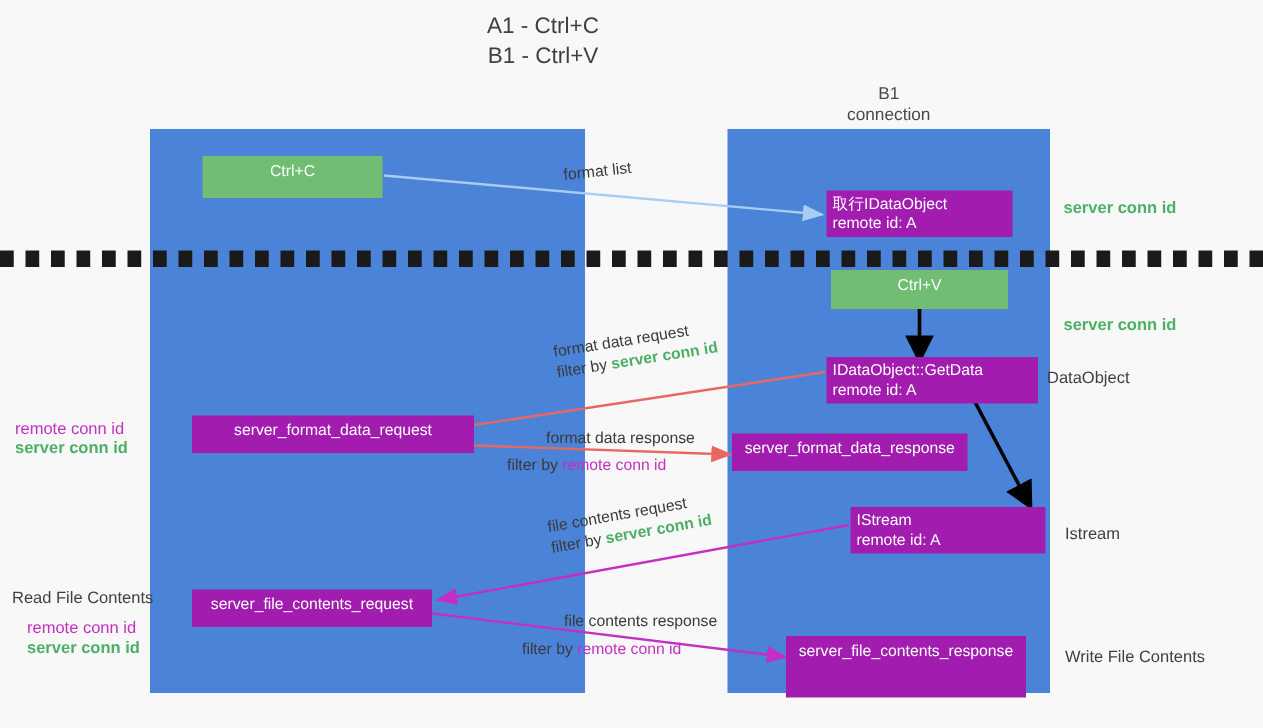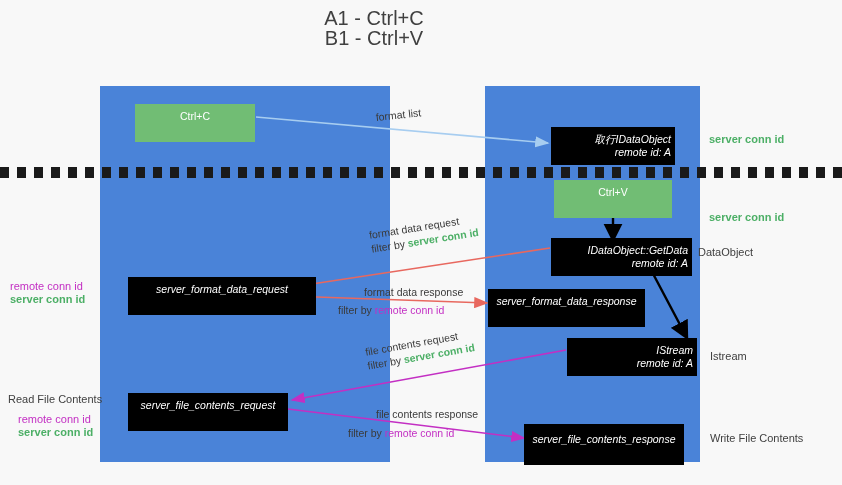--- a/index.html
+++ b/index.html
@@ -6,22 +6,22 @@
   body{
     width:842px;height:485px;
     background:#f8f8f8;
     font-family:"Liberation Sans","DejaVu Sans",sans-serif;
     overflow:hidden;
     position:relative;
   }
   #stage{position:absolute;left:0;top:0;width:842px;height:485px;}
 
   .title{
-    position:absolute;left:12px;top:8px;width:724px;
-    text-align:center;color:#404040;font-size:20px;line-height:20px;
+    position:absolute;left:0;top:8px;width:724px;
+    text-align:center;color:#404040;font-size:15px;line-height:20px;
   }
 
   .col{
     position:absolute;background:#4a83d8;
   }
   #col-a1{left:100px;top:86px;width:290px;height:376px;}
   #col-b1{left:485px;top:86px;width:215px;height:376px;}
 
   .colhead{
     position:absolute;text-align:center;color:#484848;font-size:11.5px;line-height:14px;
@@ -29,26 +29,26 @@
   #head-a1{left:100px;top:56px;width:290px;}
   #head-b1{left:485px;top:56px;width:215px;}
 
   .dashed{
     position:absolute;left:0;top:166px;width:842px;height:12px;
     background-image:repeating-linear-gradient(to right,#1a1a1a 0px,#1a1a1a 9px,rgba(0,0,0,0) 9px,rgba(0,0,0,0) 17px);
     background-size:17px 11px;background-repeat:repeat-x;background-position:0 1px;
   }
 
   .node{
-    position:absolute;display:flex;align-items:flex-end;justify-content:center;
+    position:absolute;display:flex;align-items:flex-start;justify-content:center;
     text-align:center;color:#ffffff;font-size:10.5px;line-height:13px;
-    box-sizing:border-box;padding:19px 4px;
+    box-sizing:border-box;padding:4px 4px;
   }
   .green{background:#71bd74;}
-  .orange{background:#000000;font-style:italic;}
+  .orange{background:#a21caf;}
 
   .sidelabel{
     position:absolute;font-size:11px;line-height:14px;color:#404040;
   }
   .green-t{color:#4caf66;font-weight:bold;}
   .magenta-t{color:#c32fc3;font-weight:normal;}
 
   .edgelabel{
     position:absolute;font-size:10.5px;line-height:14px;color:#3a3a3a;white-space:nowrap;
   }
@@ -61,20 +61,24 @@
 </head>
 <body>
 
 <div id="stage">
 
   <div class="title">
     <div>A1 - Ctrl+C</div>
     <div>B1 - Ctrl+V</div>
   </div>
 
+  <div class="colhead" id="head-b1">
+    <div>B1</div>
+    <div>connection</div>
+  </div>
 
   <div class="col" id="col-a1"></div>
   <div class="col" id="col-b1"></div>
 
   <svg class="wires" viewBox="0 0 842 485">
     <defs>
       <marker id="ah-blue" markerWidth="9" markerHeight="7" refX="8" refY="3.5" orient="auto">
         <polygon points="0 0, 9 3.5, 0 7" fill="#a7cdf0"></polygon>
       </marker>
       <marker id="ah-red" markerWidth="9" markerHeight="7" refX="8" refY="3.5" orient="auto">

